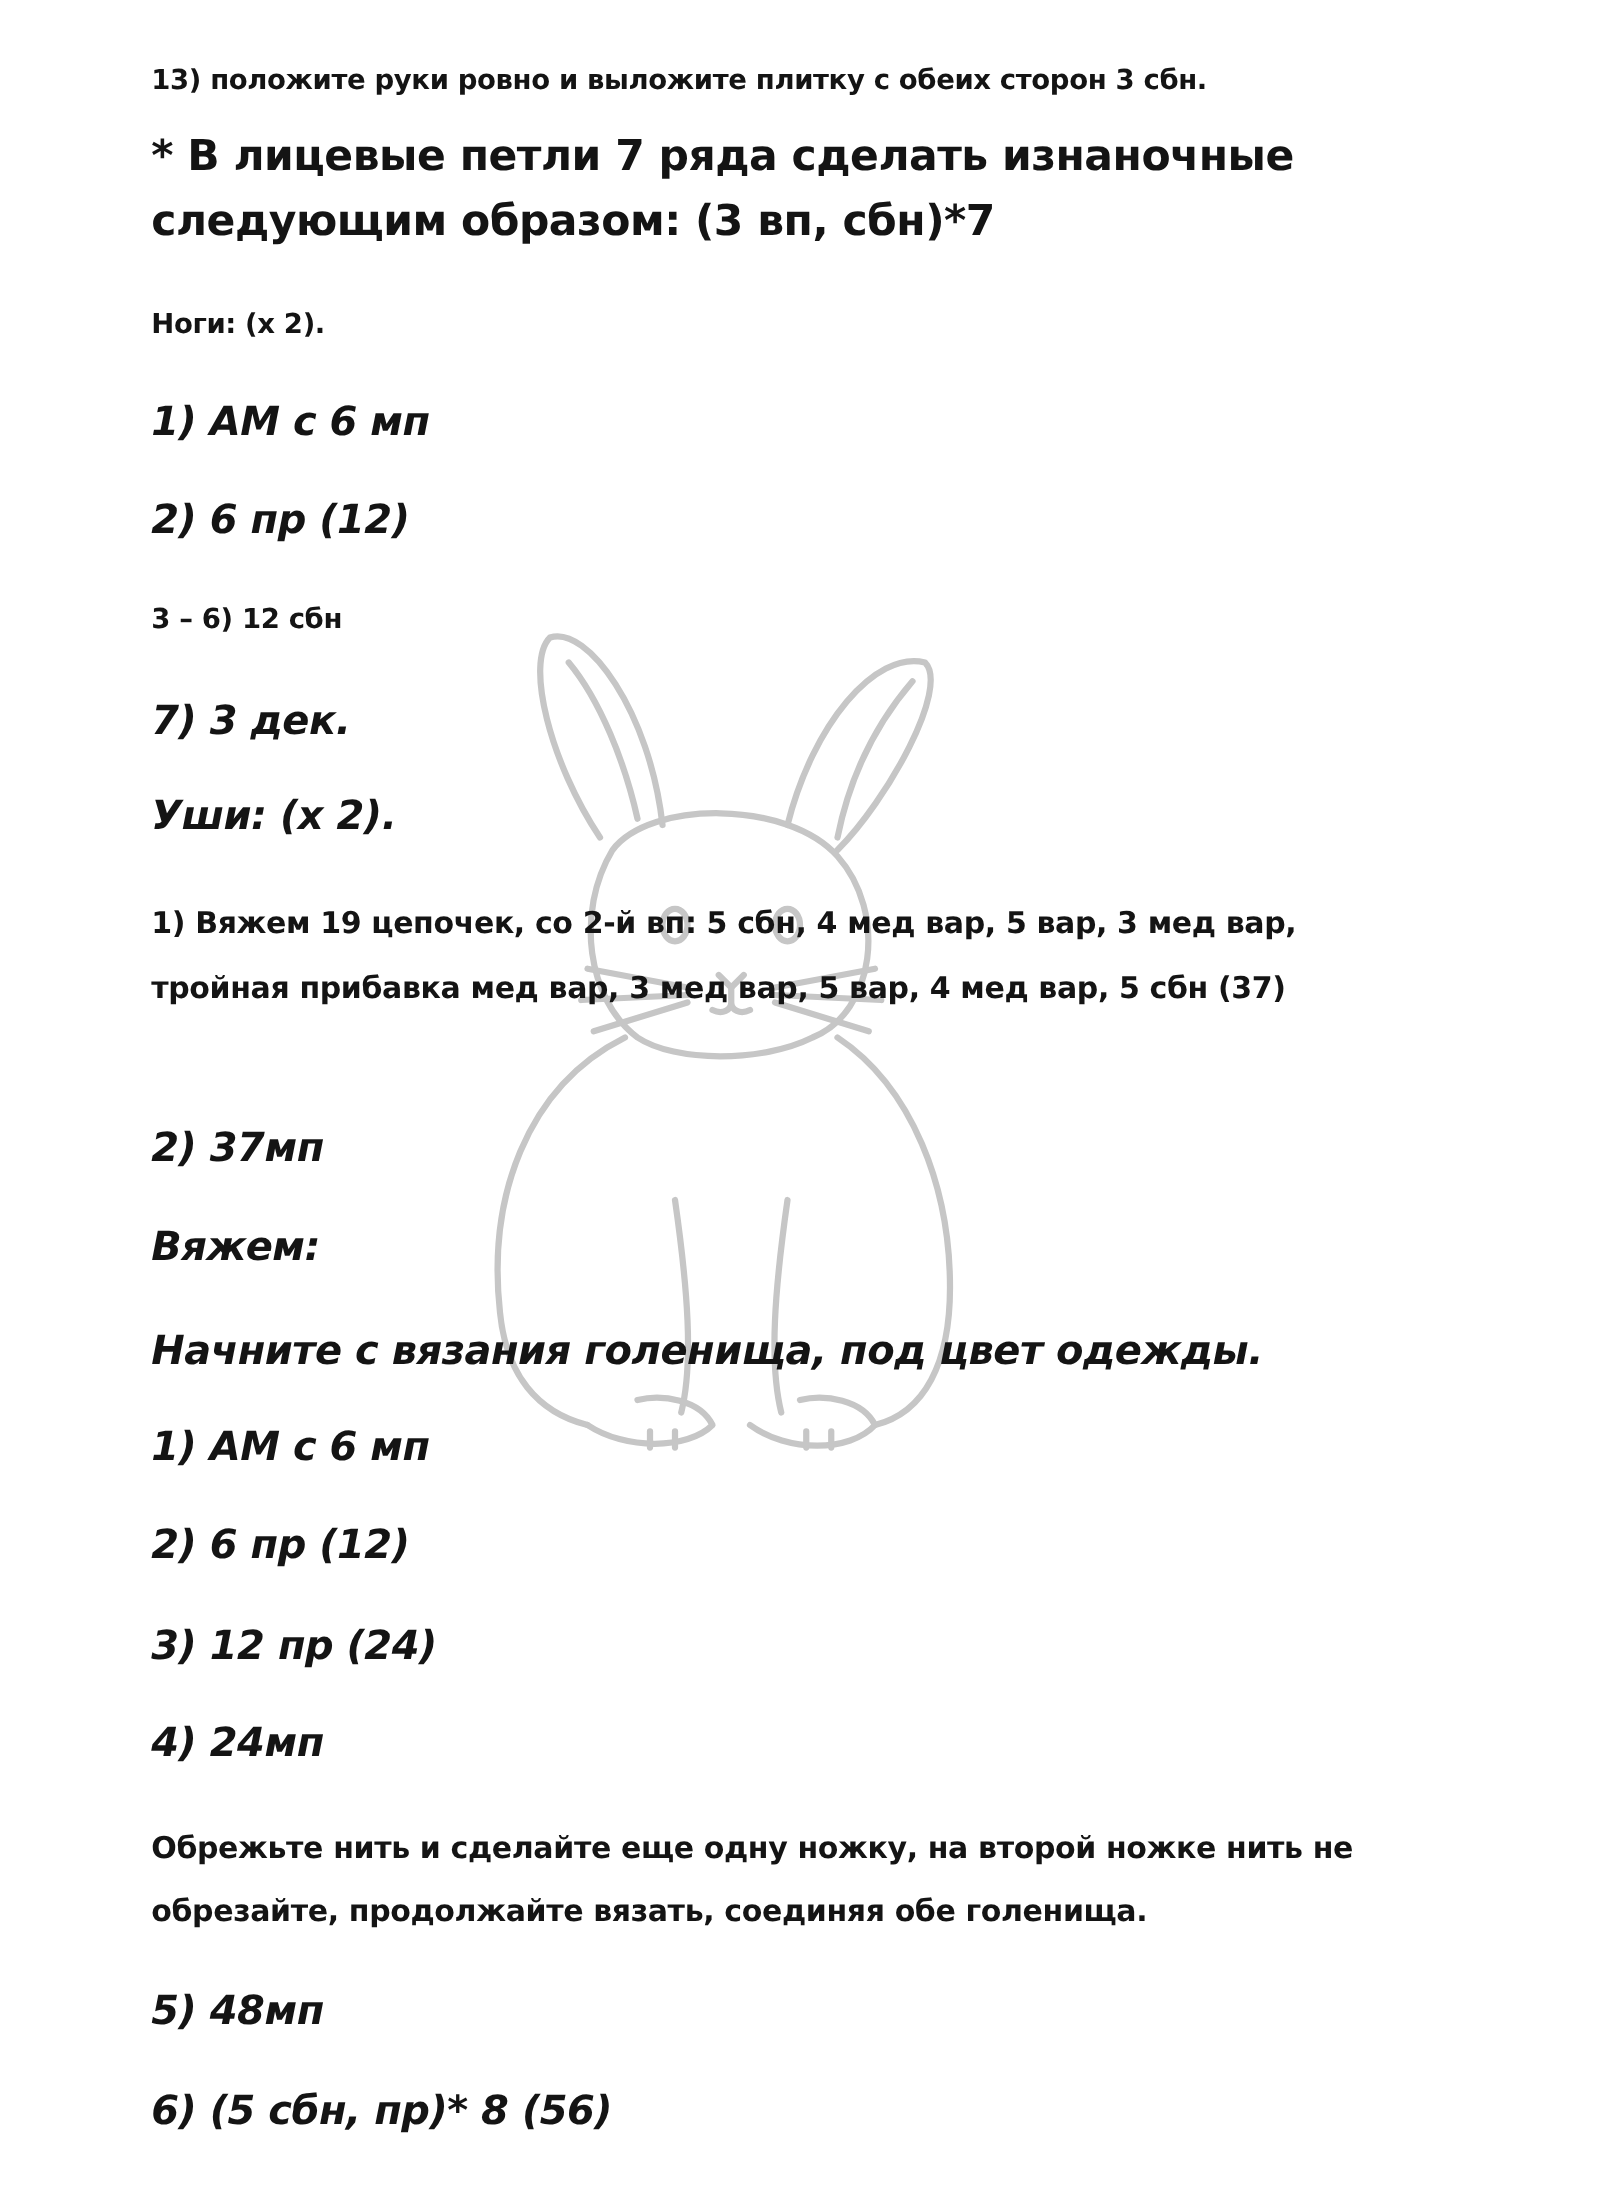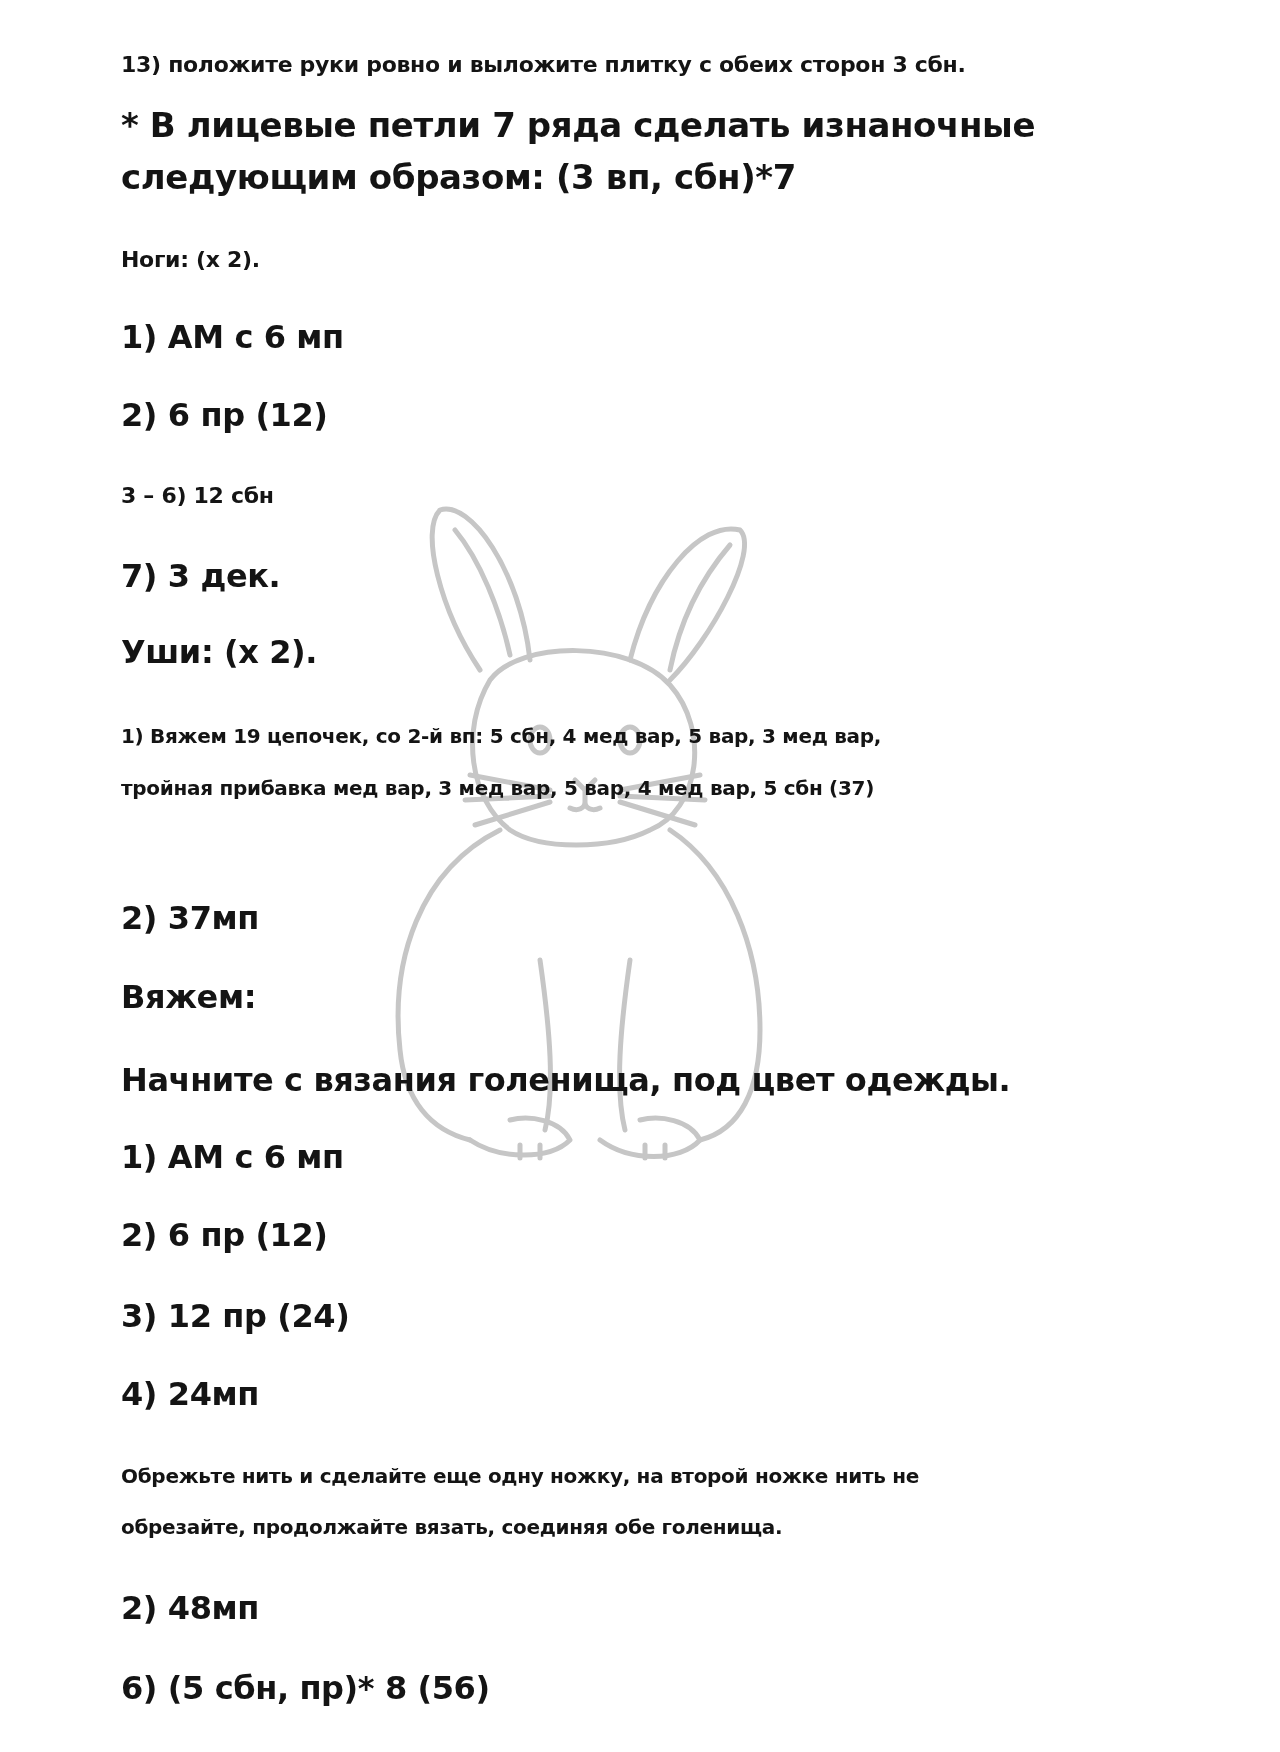--- a/index.html
+++ b/index.html
@@ -1,21 +1,21 @@
 <!DOCTYPE html>
 <html><head>
 <meta charset="utf-8">
 <style>
   html, body { margin:0; padding:0; background:#ffffff; }
   body { width:1280px; height:1752px; position:relative; overflow:hidden;
          font-family:"DejaVu Sans","Liberation Sans",sans-serif; color:#141414; }
   .line { position:absolute; left:121px; white-space:nowrap; font-weight:bold; line-height:1; }
   .s  { font-size:22px; letter-spacing:-0.3px; }
-  .m  { font-size:20px; letter-spacing:-0.3px; }
-  .l  { font-size:32px; letter-spacing:-0.4px; }
+  .m  { font-size:24px; letter-spacing:-0.3px; }
+  .l  { font-size:32px; letter-spacing:-0.4px;font-style:italic; }
   .xl { font-size:34px; letter-spacing:-0.4px; }
   #rabbit { position:absolute; left:380px; top:490px; width:420px; height:690px; z-index:0; }
   .line { z-index:1; }
 </style>
 </head>
 <body>
 
 <svg id="rabbit" viewBox="0 0 420 690" fill="none" stroke="#c6c6c6" stroke-width="5" stroke-linecap="round" stroke-linejoin="round">
 
   <path d="M100 180 C60 120 40 40 60 20 C90 10 140 80 150 170"></path>
@@ -59,14 +59,14 @@
 <div class="line m" style="top:778px">тройная прибавка мед вар, 3 мед вар, 5 вар, 4 мед вар, 5 сбн (37)</div>
 <div class="line l" style="top:902px">2) 37мп</div>
 <div class="line l" style="top:981px">Вяжем:</div>
 <div class="line l" style="top:1064px">Начните с вязания голенища, под цвет одежды.</div>
 <div class="line l" style="top:1141px">1) АМ с 6 мп</div>
 <div class="line l" style="top:1219px">2) 6 пр (12)</div>
 <div class="line l" style="top:1300px">3) 12 пр (24)</div>
 <div class="line l" style="top:1378px">4) 24мп</div>
 <div class="line m" style="top:1466px">Обрежьте нить и сделайте еще одну ножку, на второй ножке нить не</div>
 <div class="line m" style="top:1517px">обрезайте, продолжайте вязать, соединяя обе голенища.</div>
-<div class="line l" style="top:1592px">2) 48мп</div>
+<div class="line l" style="top:1592px">5) 48мп</div>
 <div class="line l" style="top:1672px">6) (5 сбн, пр)* 8 (56)</div>
 
 </body></html>

